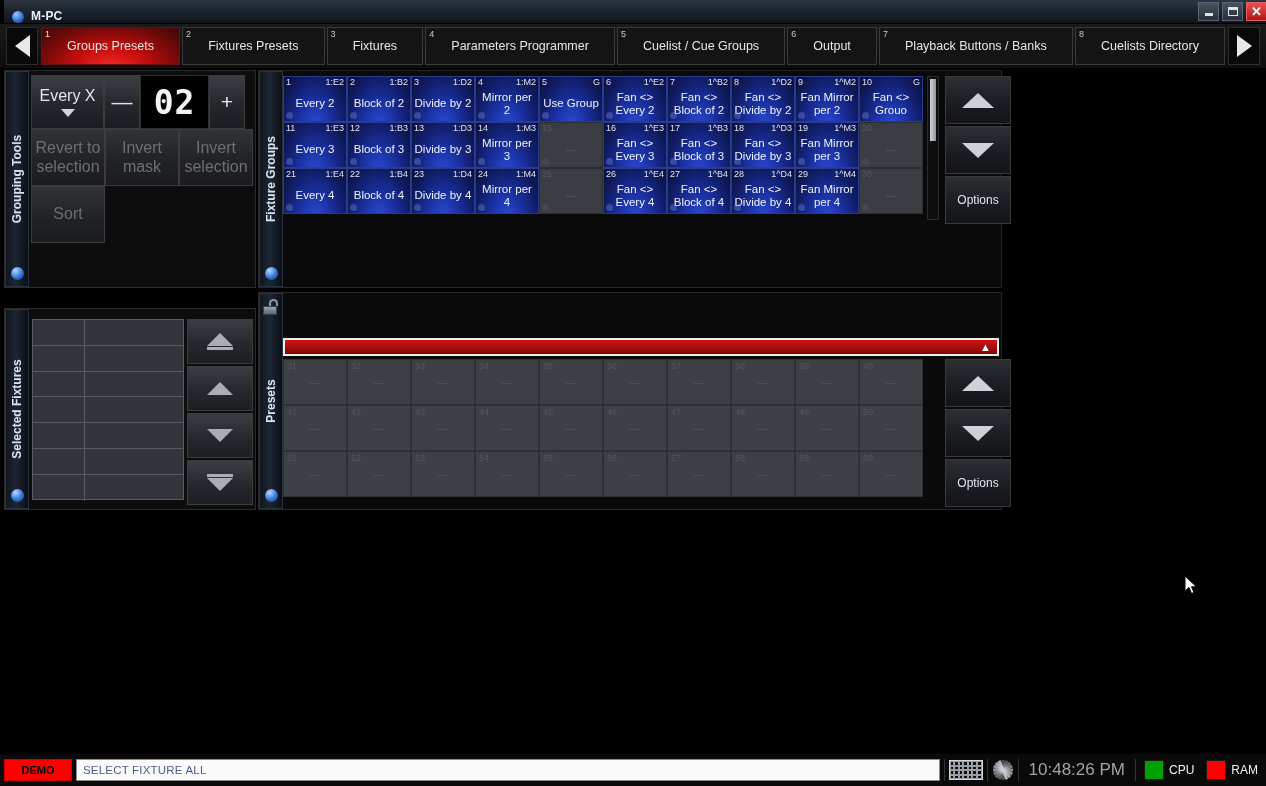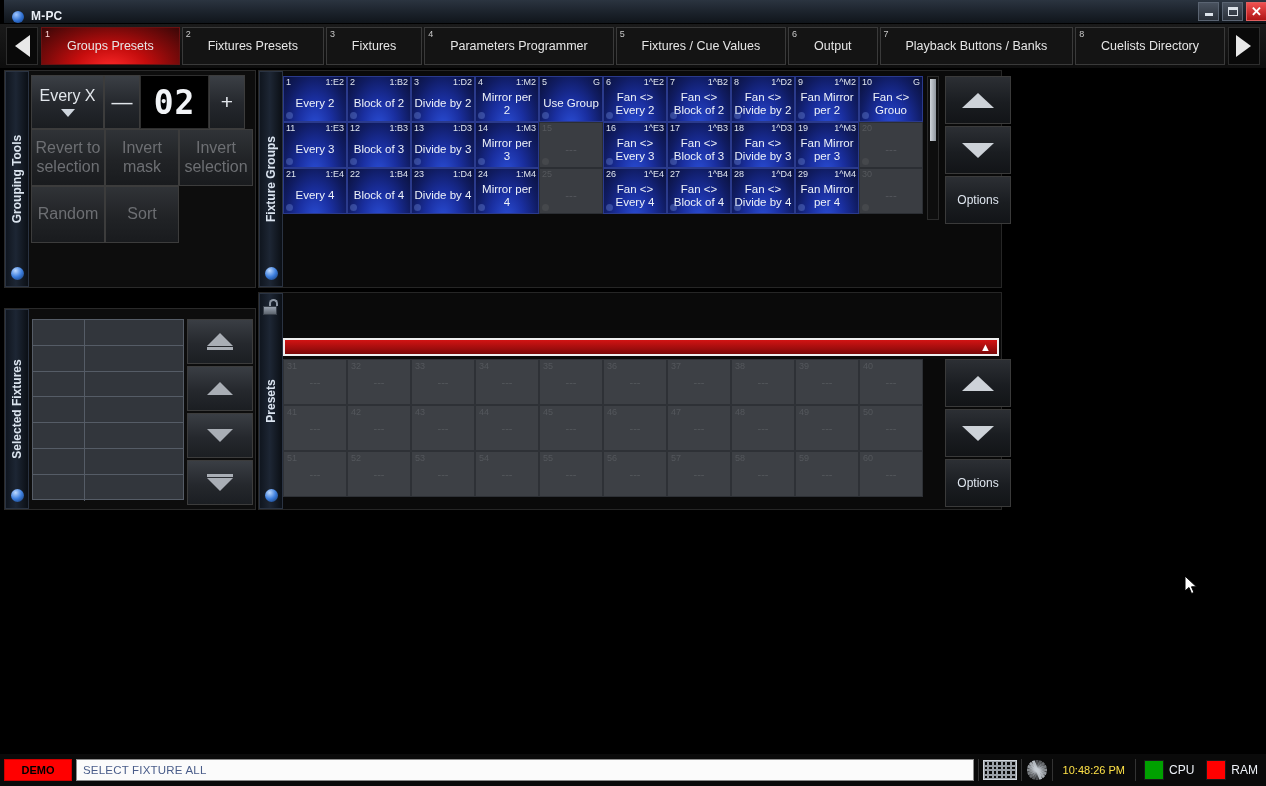--- a/index.html
+++ b/index.html
@@ -199,21 +199,21 @@
   }
   #cmdline {
     flex: 1 1 auto; height: 22px; background: #fbfbfb; border: 1px solid #8b8b8b;
     color: #4a5d8a; font-size: 11.5px; display: flex; align-items: center; padding-left: 6px; letter-spacing: .2px;
   }
   .sb-sep { width: 1px; height: 22px; background: #333; }
   #kbd-icon { width: 34px; height: 20px; border: 1px solid #cfd4da; display: grid; grid-template-columns: repeat(7, 1fr); grid-template-rows: repeat(4, 1fr); }
   #kbd-icon i { border: .5px solid #9aa0a7; }
   #gear-icon { width: 22px; height: 22px; position: relative; }
   #gear-icon .gi { position: absolute; left: 50%; top: 50%; width: 3px; height: 20px; background: #c6ccd3; transform-origin: 50% 50%; }
-  #clock { color: #fde047; font-size: 11px; padding: 0 6px; }
+  #clock { color: #a3a3a3; font-size: 17px; padding: 0 6px; }
   .meter { display: flex; align-items: center; gap: 5px; padding: 0 4px; }
   .meter .sw { width: 20px; height: 20px; border: 1px solid #1a1a1a; }
   .meter .sw.cpu { background: #00a000; }
   .meter .sw.ram { background: #ff0000; }
   .meter .mlbl { color: #eef2f8; font-size: 12px; }
 
   
   #cursor { position: absolute; left: 1185px; top: 576px; width: 14px; height: 20px; }
 </style>
 </head>
@@ -253,21 +253,21 @@
     <span>Fixtures</span>
   </div>
   <div class="tab">
     <span class="tabnum">4</span>
     <span>Parameters Programmer</span>
   </div>
 
 
   <div class="tab">
     <span class="tabnum">5</span>
-    <span>Fixtures / Cue Values</span>
+    <span>Cuelist / Cue Groups</span>
   </div>
   <div class="tab">
     <span class="tabnum">6</span>
     <span>Output</span>
   </div>
   <div class="tab">
     <span class="tabnum">7</span>
     <span>Playback Buttons / Banks</span>
   </div>
   <div class="tab">
@@ -296,21 +296,20 @@
         <div class="gt-btn gt-minus">—</div>
         <div class="gt-lcd">02</div>
         <div class="gt-btn gt-plus">+</div>
       </div>
       <div class="gt-row">
         <div class="gt-btn gt-wide dim">Revert to selection</div>
         <div class="gt-btn gt-wide dim">Invert mask</div>
         <div class="gt-btn gt-wide dim">Invert selection</div>
       </div>
       <div class="gt-row">
-        <div class="gt-btn gt-wide dim">Random</div>
         <div class="gt-btn gt-wide dim">Sort</div>
       </div>
     </div>
   </div>
 
   <div id="selfix-panel">
     <div class="panel-rail" style="left:0;">
       <span class="rail-label">Selected Fixtures</span>
       <span class="rail-orb"></span>
     </div>

